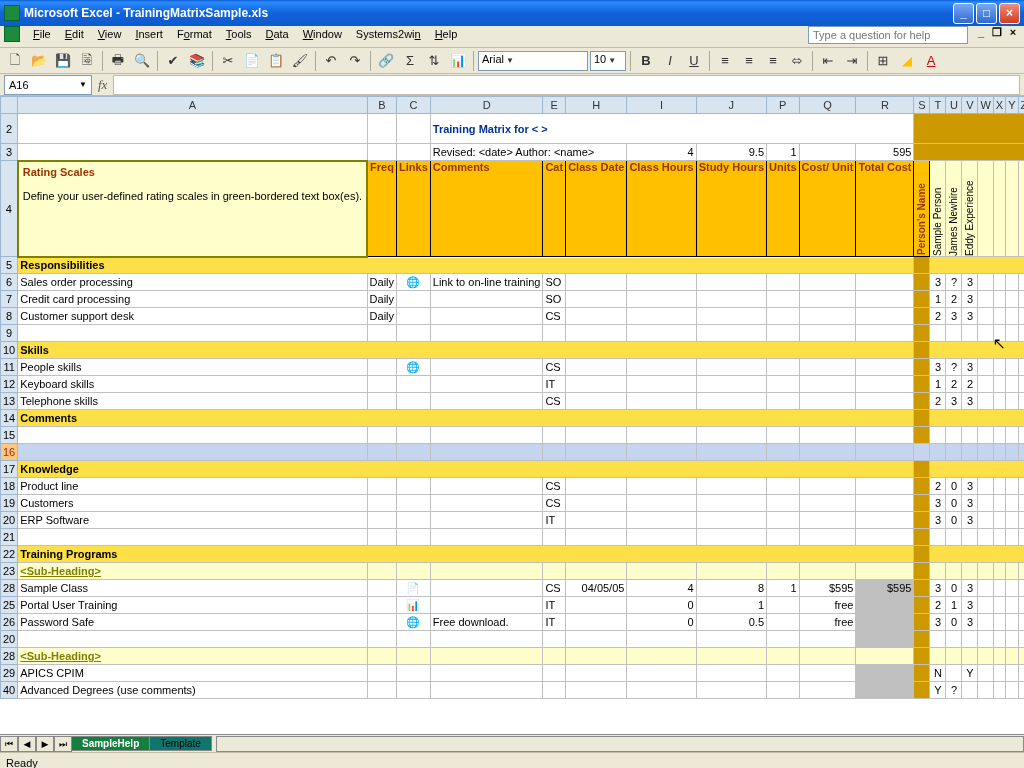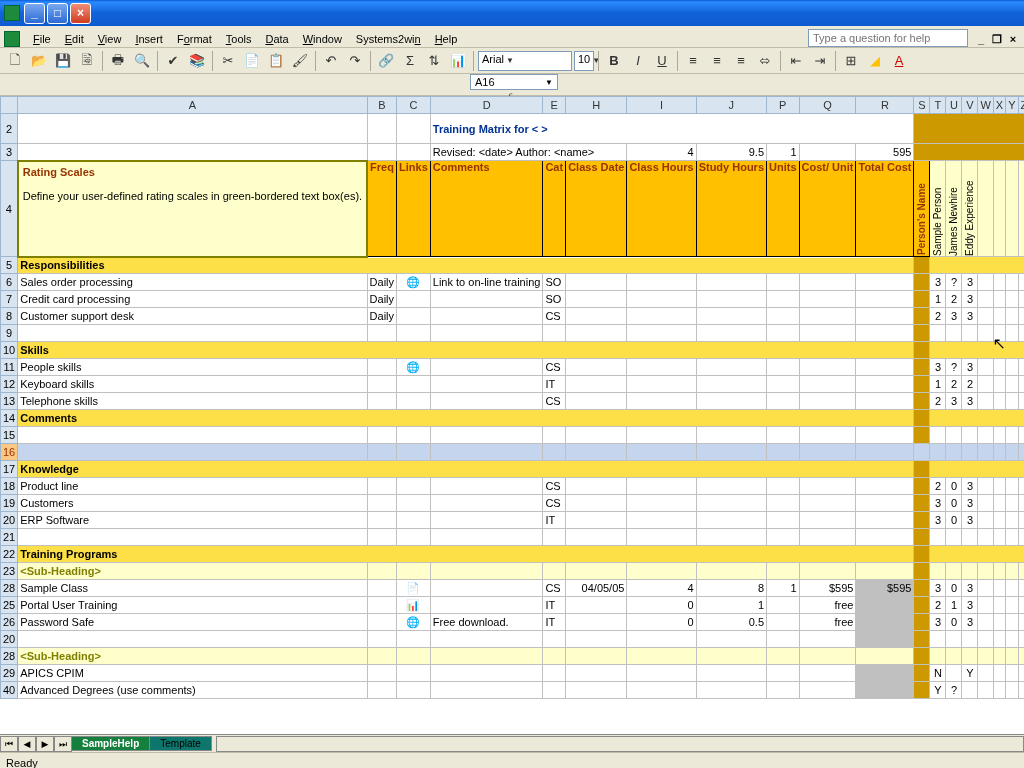--- a/index.html
+++ b/index.html
@@ -8,39 +8,39 @@
 
 .titlebar { height: 26px; background: linear-gradient(to bottom, #0a5dd6 0%, #2b8bff 8%, #1162da 50%, #0d5acf 100%); color: #fff; display: flex; align-items: center; padding: 0 4px; font-weight: bold; font-size: 12px; }
 .titlebar .icon { width: 16px; height: 16px; background: #1e8a3b; margin-right: 4px; border: 1px solid #063; display: inline-block; }
 .titlebar .title-text { flex: 1; }
 .titlebar .winbtns { display: flex; gap: 2px; }
 .titlebar .winbtn { width: 21px; height: 21px; border: 1px solid #fff; border-radius: 3px; display: flex; align-items: center; justify-content: center; font-family: Arial; font-size: 12px; font-weight: bold; color: #fff; }
 .titlebar .winbtn.min, .titlebar .winbtn.max { background: linear-gradient(to bottom, #79a8f0, #2b6bd3); }
 .titlebar .winbtn.close { background: linear-gradient(to bottom, #f08d7a, #d03c1f); }
 
 
-.menubar { height: 22px; background: #ece9d8; display: flex; align-items: flex-end; padding: 0 4px; border-bottom: 1px solid #c0bca8; }
+.menubar { height: 22px; background: #ece9d8; display: flex; align-items: flex-start; padding: 0 4px; border-bottom: 1px solid #c0bca8; }
 .menubar .appicon { width: 16px; height: 16px; background: #1e8a3b; margin-right: 6px; border: 1px solid #063; }
 .menubar .menuitem { padding: 2px 7px; cursor: default; }
 .menubar .menuitem .ul { text-decoration: underline; }
 .menubar .helpsearch { margin-left: auto; width: 160px; height: 18px; border: 1px solid #7f9db9; background: #fff; color: #999; padding: 1px 4px; font-size: 11px; }
 .menubar .docbtns { display: flex; gap: 2px; margin-left: 6px; }
 .menubar .docbtn { width: 14px; height: 14px; color: #000; font-weight: bold; text-align: center; line-height: 13px; }
 
 
 .toolbar { height: 26px; background: #ece9d8; display: flex; align-items: center; padding: 0 4px; border-bottom: 1px solid #c0bca8; gap: 2px; }
 .tbtn { width: 22px; height: 22px; display: flex; align-items: center; justify-content: center; border: 1px solid transparent; font-size: 13px; color: #333; }
 .tsep { width: 1px; height: 20px; background: #aca899; margin: 0 2px; }
 .fontbox { border: 1px solid #7f9db9; background: #fff; height: 20px; font-size: 11px; padding: 1px 3px; }
-.fontname { width: 94px; }
-.fontsize { width: 20px; }
+.fontname { width: 110px; }
+.fontsize { width: 36px; }
 .dropdown-arrow { font-size: 8px; margin-left: 2px; color: #333; }
 
 
-.formulabar { height: 22px; background: #ece9d8; display: flex; align-items: center; border-bottom: 1px solid #c0bca8; flex-direction: column; }
+.formulabar { height: 22px; background: #ece9d8; display: flex; align-items: center; border-bottom: 1px solid #c0bca8; }
 .namebox { width: 88px; height: 20px; border: 1px solid #7f9db9; background: #fff; margin-left: 4px; padding: 1px 4px; font-size: 11px; display: flex; align-items: center; }
 .namebox-arrow { font-size: 8px; margin-left: auto; }
 .fxlabel { margin: 0 6px; font-style: italic; color: #555; font-family: "Times New Roman"; font-size: 13px; }
 .formulainput { flex: 1; height: 20px; border: 1px solid #c0bca8; background: #fff; margin-right: 4px; }
 
 
 .sheet { position: relative; background: #fff; height: 638px; overflow: hidden; }
 .grid { border-collapse: collapse; table-layout: fixed; }
 .grid td, .grid th { border: 1px solid #c0c0c0; height: 17px; font-size: 11px; padding: 0 2px; overflow: hidden; white-space: nowrap; font-family: Arial; }
 .grid th { background: #d8e4f0; font-weight: normal; text-align: center; color: #333; border-color: #9eb6ce; }
@@ -51,21 +51,21 @@
 
 .cA { width: 225px; } .cB { width: 44px; } .cC { width: 44px; } .cD { width: 198px; }
 .cE { width: 32px; } .cH { width: 58px; } .cI { width: 42px; } .cJ { width: 42px; }
 .cP { width: 40px; } .cQ { width: 46px; } .cR { width: 50px; } .cS { width: 16px; }
 .cT { width: 16px; } .cU { width: 16px; } .cV { width: 16px; } .cW { width: 16px; }
 .cX { width: 16px; } .cY { width: 16px; } .cZ { width: 16px; }
 
 .title-cell { font-size: 22px; font-weight: bold; color: #003296; height: 30px !important; }
 .orange-hdr { background: #ffc000; font-weight: bold; color: #993300; vertical-align: top; border-color: #000 !important; }
 .orange-band { background: #fde047; font-weight: bold; font-size: 14px; color: #000; }
-.yellow-band { background: #ffffcc; font-weight: bold; color: #808000; }
+.yellow-band { background: #ffffcc; font-weight: bold; color: #808000; text-decoration: underline; }
 .lightyellow { background: #ffffcc; }
 .vtext { writing-mode: vertical-rl; transform: rotate(180deg); font-size: 10px; text-align: left; height: 94px; }
 .rtl { text-align: right; }
 .ctr { text-align: center; }
 .rating-box { background: #ffffcc; border: 2px solid #808000 !important; vertical-align: top; padding: 4px !important; }
 .rating-title { color: #993300; font-weight: bold; }
 .link-icon { color: #00c; font-size: 11px; }
 .selected-row td { background: #c5d5ee; }
 .selected-row .rowhdr { background: #fac785; }
 .darkgold { background: #cc9a00; }
@@ -83,20 +83,21 @@
 
 .statusbar { height: 20px; background: #ece9d8; border-top: 1px solid #c0bca8; display: flex; align-items: center; padding: 0 6px; font-size: 11px; }
 
 .cursor { position: absolute; right: 18px; top: 238px; font-size: 16px; pointer-events: none; }
 </style>
 </head>
 <body>
 
 <div class="titlebar">
   <span class="icon"></span>
+  <span class="title-text">Microsoft Excel - TrainingMatrixSample.xls</span>
   <div class="winbtns">
     <div class="winbtn min">_</div>
     <div class="winbtn max">□</div>
     <div class="winbtn close">×</div>
   </div>
 </div>
 
 <div class="menubar">
   <span class="appicon"></span>
   <span class="menuitem"><span class="ul">F</span><span>ile</span></span>

